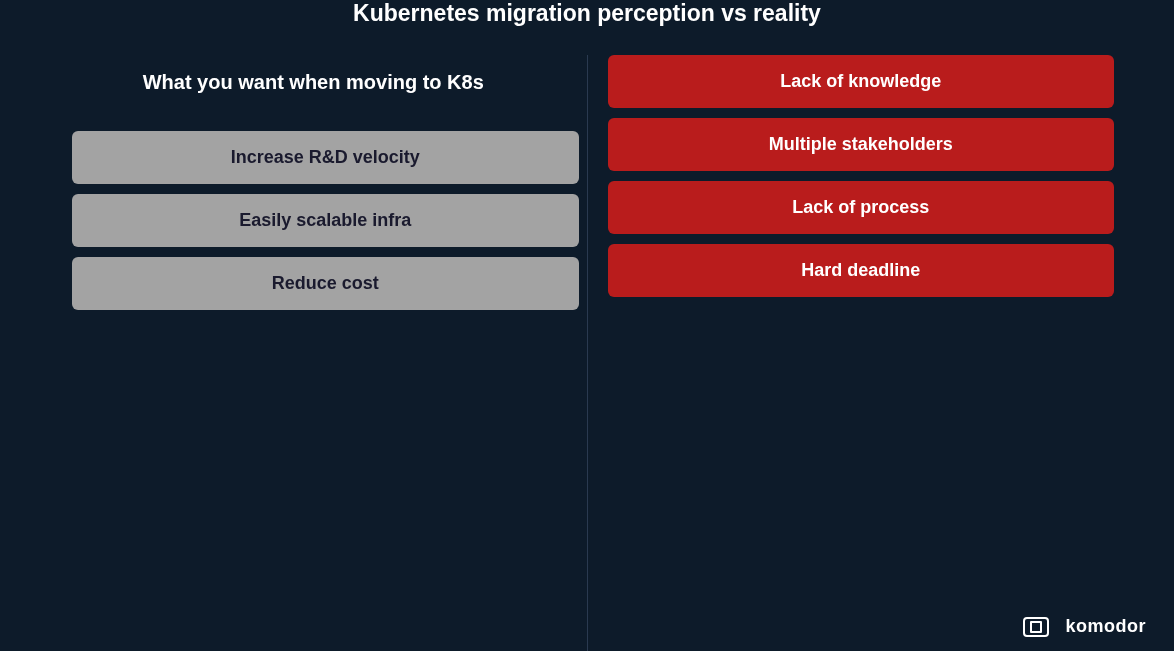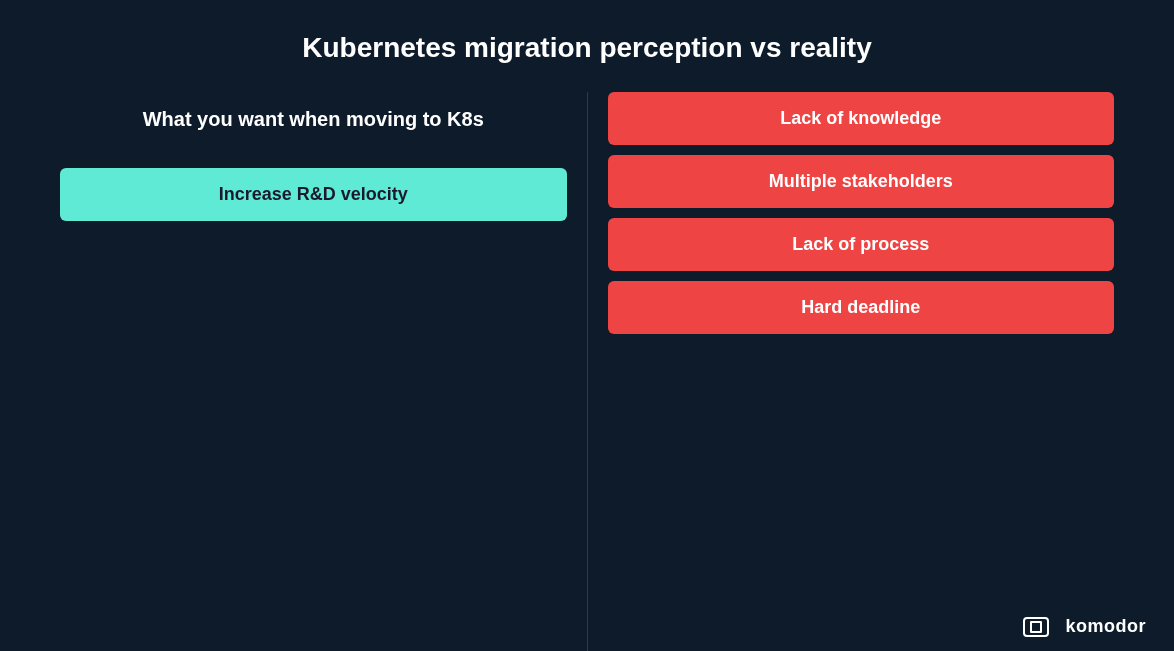--- a/index.html
+++ b/index.html
@@ -15,24 +15,23 @@
       font-family: 'Arial', sans-serif;
       display: flex;
       flex-direction: column;
       align-items: center;
       justify-content: flex-start;
       overflow: hidden;
     }
 
     .title {
       color: #ffffff;
-      font-size: 28px;
+      font-size: 23px;
       font-weight: 800;
       text-align: center;
-      margin-top: 32px;
       margin-bottom: 28px;
     }
 
     .columns-wrapper {
       display: flex;
       flex-direction: row;
       width: 100%;
       padding: 0 60px;
       flex: 1;
     }
@@ -70,26 +69,27 @@
       border-radius: 6px;
       display: flex;
       align-items: center;
       justify-content: center;
       font-size: 18px;
       font-weight: 700;
       text-align: center;
     }
 
     .item-box.green {
-      background-color: #5eead4;
+      background-color: #a3a3a3;
       color: #1a1a2e;
+      margin-left: 12px;
     }
 
     .item-box.pink {
-      background-color: #ef4444;
+      background-color: #b91c1c;
       color: #ffffff;
       text-align: center;
     }
 
     .logo-area {
       position: absolute;
       bottom: 14px;
       right: 28px;
       display: flex;
       align-items: center;
@@ -133,20 +133,22 @@
 <body>
 
 <h1 class="title">Kubernetes migration perception vs reality</h1>
 
 <div class="columns-wrapper">
 
   <div class="column">
     <div class="column-header">What you want when moving to K8s</div>
     <div class="items-list">
       <div class="item-box green">Increase R&amp;D velocity</div>
+      <div class="item-box green">Easily scalable infra</div>
+      <div class="item-box green">Reduce cost</div>
     </div>
   </div>
 
   <div class="divider"></div>
 
   <div class="column">
     <div class="items-list">
       <div class="item-box pink">Lack of knowledge</div>
       <div class="item-box pink">Multiple stakeholders</div>
       <div class="item-box pink">Lack of process</div>

